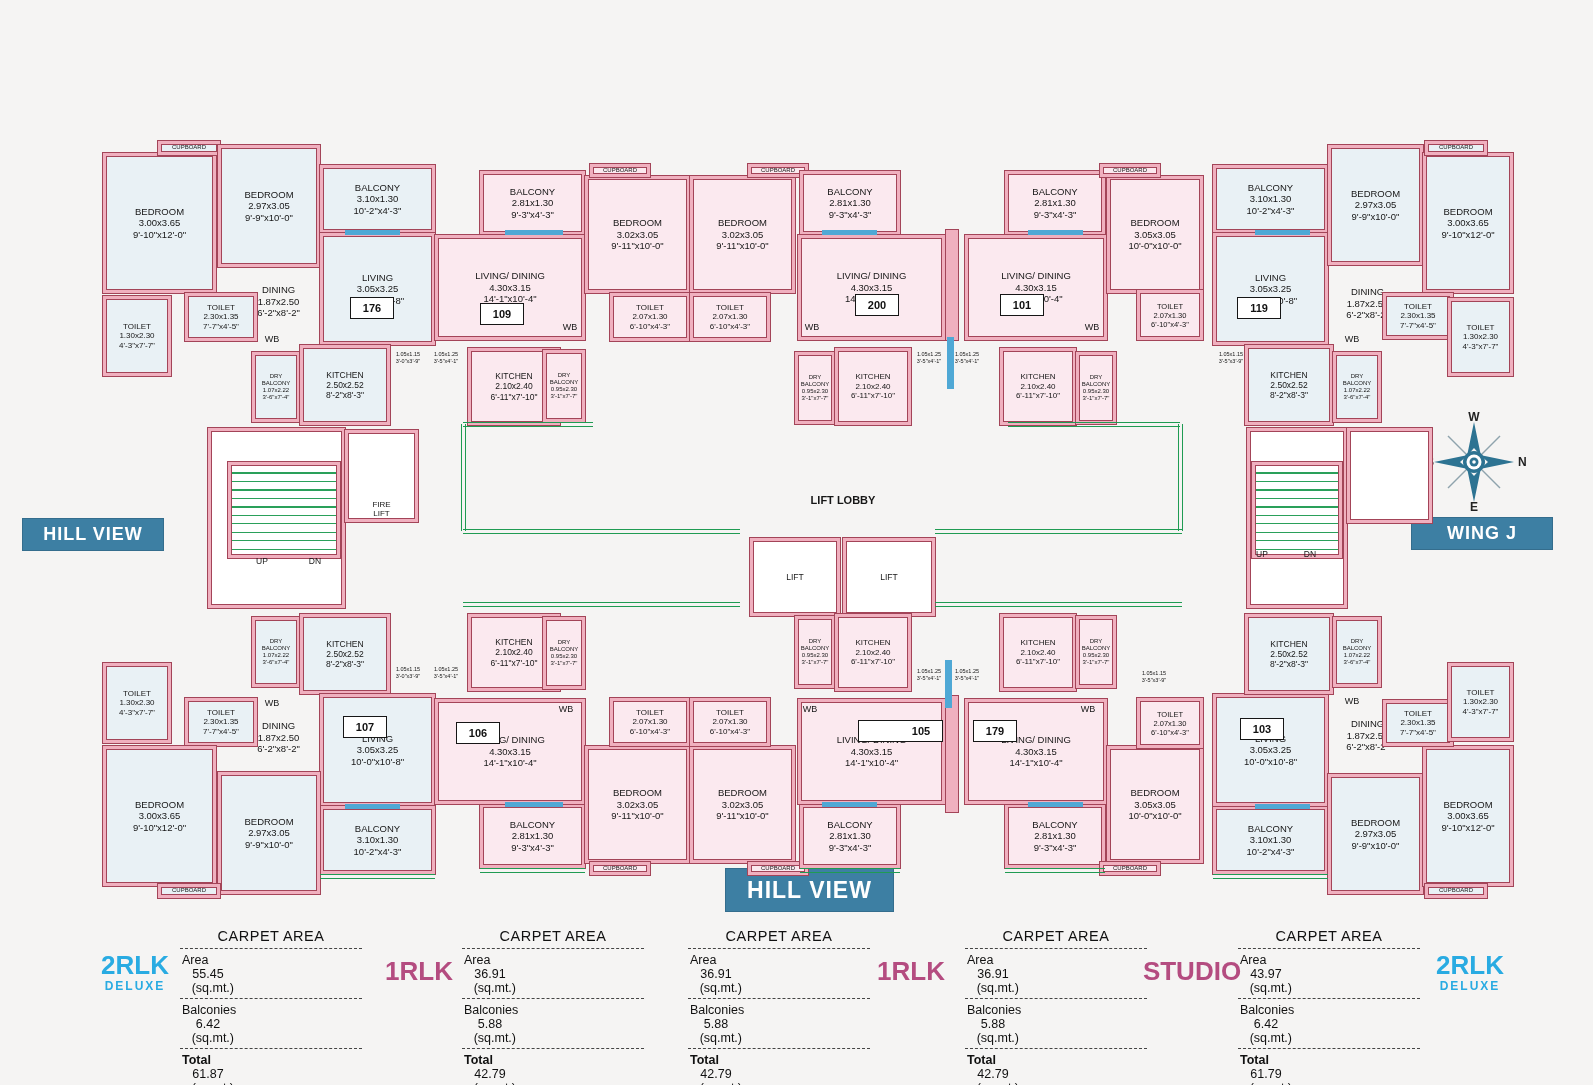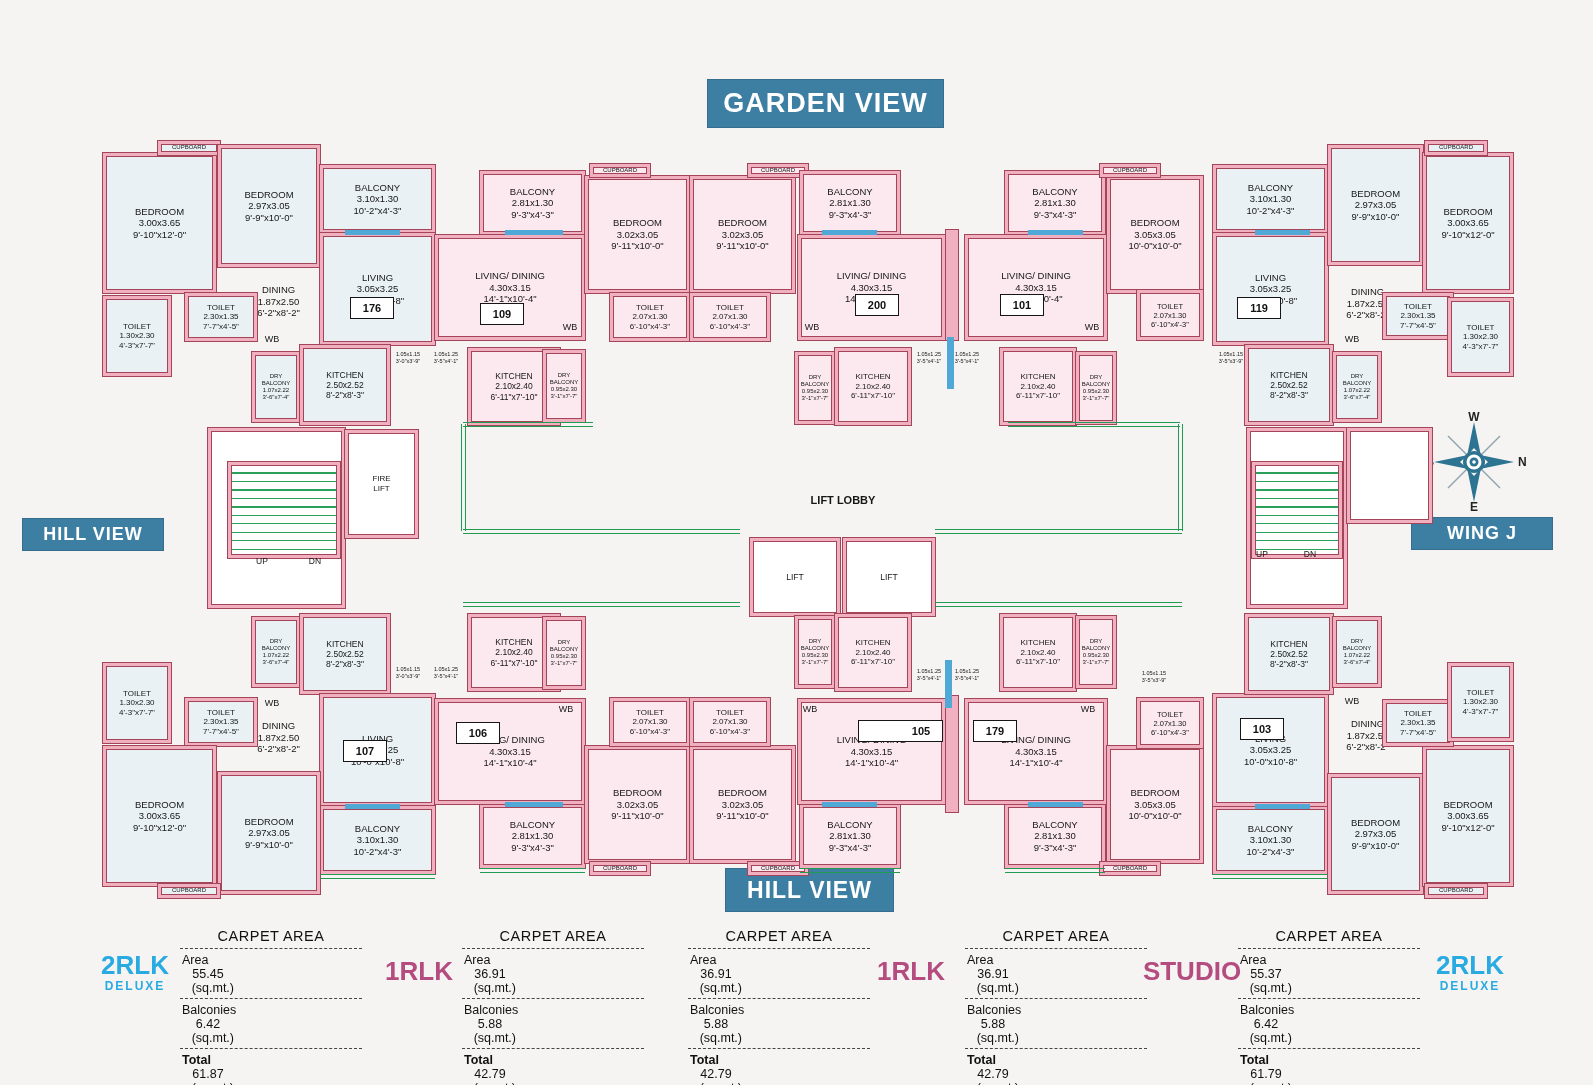--- a/index.html
+++ b/index.html
@@ -38,21 +38,20 @@
   .compass .cw{left:44px;top:0px;transform:translateX(-50%);}
   .compass .ce{left:44px;top:90px;transform:translateX(-50%);}
   .compass .cs{left:-4px;top:45px;}
   .compass .cn{left:88px;top:45px;}
 </style>
 </head>
 <body>
 
 <div id="plan">
 
-  <div id="garden-banner" class="banner">GARDEN VIEW</div>
   <div id="hill-left-banner" class="banner">HILL VIEW</div>
   <div id="wing-j-banner" class="banner">WING J</div>
   <div id="hill-bottom-banner" class="banner">HILL VIEW</div>
 
   <div class="compass">
     <svg width="88" height="88" viewBox="0 0 88 88" style="position:absolute;left:0;top:8px;">
       <line x1="18" y1="18" x2="70" y2="70" stroke="#8fa3ad" stroke-width="1.5"></line>
       <line x1="70" y1="18" x2="18" y2="70" stroke="#8fa3ad" stroke-width="1.5"></line>
       <polygon points="44,4 51,38 44,30 37,38" fill="#2d7392"></polygon>
       <polygon points="44,84 51,50 44,58 37,50" fill="#2d7392"></polygon>
@@ -266,21 +265,21 @@
 8'-2"x8'-3"</div>
     </div>
     <div class="room b" style="left: 1333px; top: 352px; width: 48px; height: 70px;">
       <div class="lbl" style="font-size: 6px;">DRY
 BALCONY
 1.07x2.22
 3'-6"x7'-4"</div>
     </div>
     <div class="room w" style="left: 208px; top: 428px; width: 137px; height: 180px;"></div>
     <div class="room s" style="left: 228px; top: 462px; width: 112px; height: 96px;"></div>
-    <div class="room w" style="left: 345px; top: 430px; width: 73px; height: 108px;">
+    <div class="room w" style="left: 345px; top: 430px; width: 73px; height: 92px; align-items: flex-end;">
       <div class="lbl" style="font-size: 8px;">FIRE
 LIFT</div>
     </div>
     <div class="room w" style="left: 750px; top: 538px; width: 90px; height: 78px;">
       <div class="lbl" style="font-size: 8.5px;">LIFT</div>
     </div>
     <div class="room w" style="left: 843px; top: 538px; width: 92px; height: 78px;">
       <div class="lbl" style="font-size: 8.5px;">LIFT</div>
     </div>
     <div class="room w" style="left: 1247px; top: 428px; width: 100px; height: 180px;"></div>
@@ -509,21 +508,21 @@
     <div class="win" style="left: 822px; top: 802px; width: 55px; height: 5px;"></div>
     <div class="win" style="left: 1028px; top: 802px; width: 55px; height: 5px;"></div>
     <div class="win" style="left: 1255px; top: 804px; width: 55px; height: 5px;"></div>
     <div class="win" style="left: 947px; top: 337px; width: 7px; height: 52px;"></div>
     <div class="win" style="left: 945px; top: 660px; width: 7px; height: 48px;"></div>
     <div class="utag" style="left: 350px; top: 297px; width: 42px; height: 20px;">176</div>
     <div class="utag" style="left: 480px; top: 303px; width: 42px; height: 20px;">109</div>
     <div class="utag" style="left: 855px; top: 294px; width: 42px; height: 20px;">200</div>
     <div class="utag" style="left: 1000px; top: 294px; width: 42px; height: 20px;">101</div>
     <div class="utag" style="left: 1237px; top: 297px; width: 42px; height: 20px;">119</div>
-    <div class="utag" style="left: 343px; top: 740px; width: 42px; height: 20px; text-align: right;">107</div>
+    <div class="utag" style="left: 343px; top: 716px; width: 42px; height: 20px; text-align: right;">107</div>
     <div class="utag" style="left: 456px; top: 722px; width: 42px; height: 20px;">106</div>
     <div class="utag" style="left: 858px; top: 720px; width: 42px; height: 20px; padding-left: 41px;">105</div>
     <div class="utag" style="left: 973px; top: 720px; width: 42px; height: 20px;">179</div>
     <div class="utag" style="left: 1240px; top: 718px; width: 42px; height: 20px;">103</div>
     <div class="txt" style="left: 843px; top: 494px; font-size: 11px; font-weight: bold;">LIFT LOBBY</div>
     <div class="txt" style="left: 272px; top: 334px; font-size: 9px;">WB</div>
     <div class="txt" style="left: 570px; top: 322px; font-size: 9px;">WB</div>
     <div class="txt" style="left: 812px; top: 322px; font-size: 9px;">WB</div>
     <div class="txt" style="left: 1092px; top: 322px; font-size: 9px;">WB</div>
     <div class="txt" style="left: 1352px; top: 334px; font-size: 9px;">WB</div>
@@ -625,21 +624,21 @@
       <div class="row total">
         <div class="c1">Total</div>
         <div class="c2">42.79</div>
         <div class="c3">(sq.mt.)</div>
       </div>
     </div>
     <div class="tbl" style="left: 1238px; top: 928px;">
       <div class="hd">CARPET AREA</div>
       <div class="row">
         <div class="c1">Area</div>
-        <div class="c2">55.37</div>
+        <div class="c2">43.97</div>
         <div class="c3">(sq.mt.)</div>
       </div>
       <div class="row">
         <div class="c1">Balconies</div>
         <div class="c2">6.42</div>
         <div class="c3">(sq.mt.)</div>
       </div>
       <div class="row total">
         <div class="c1">Total</div>
         <div class="c2">61.79</div>

